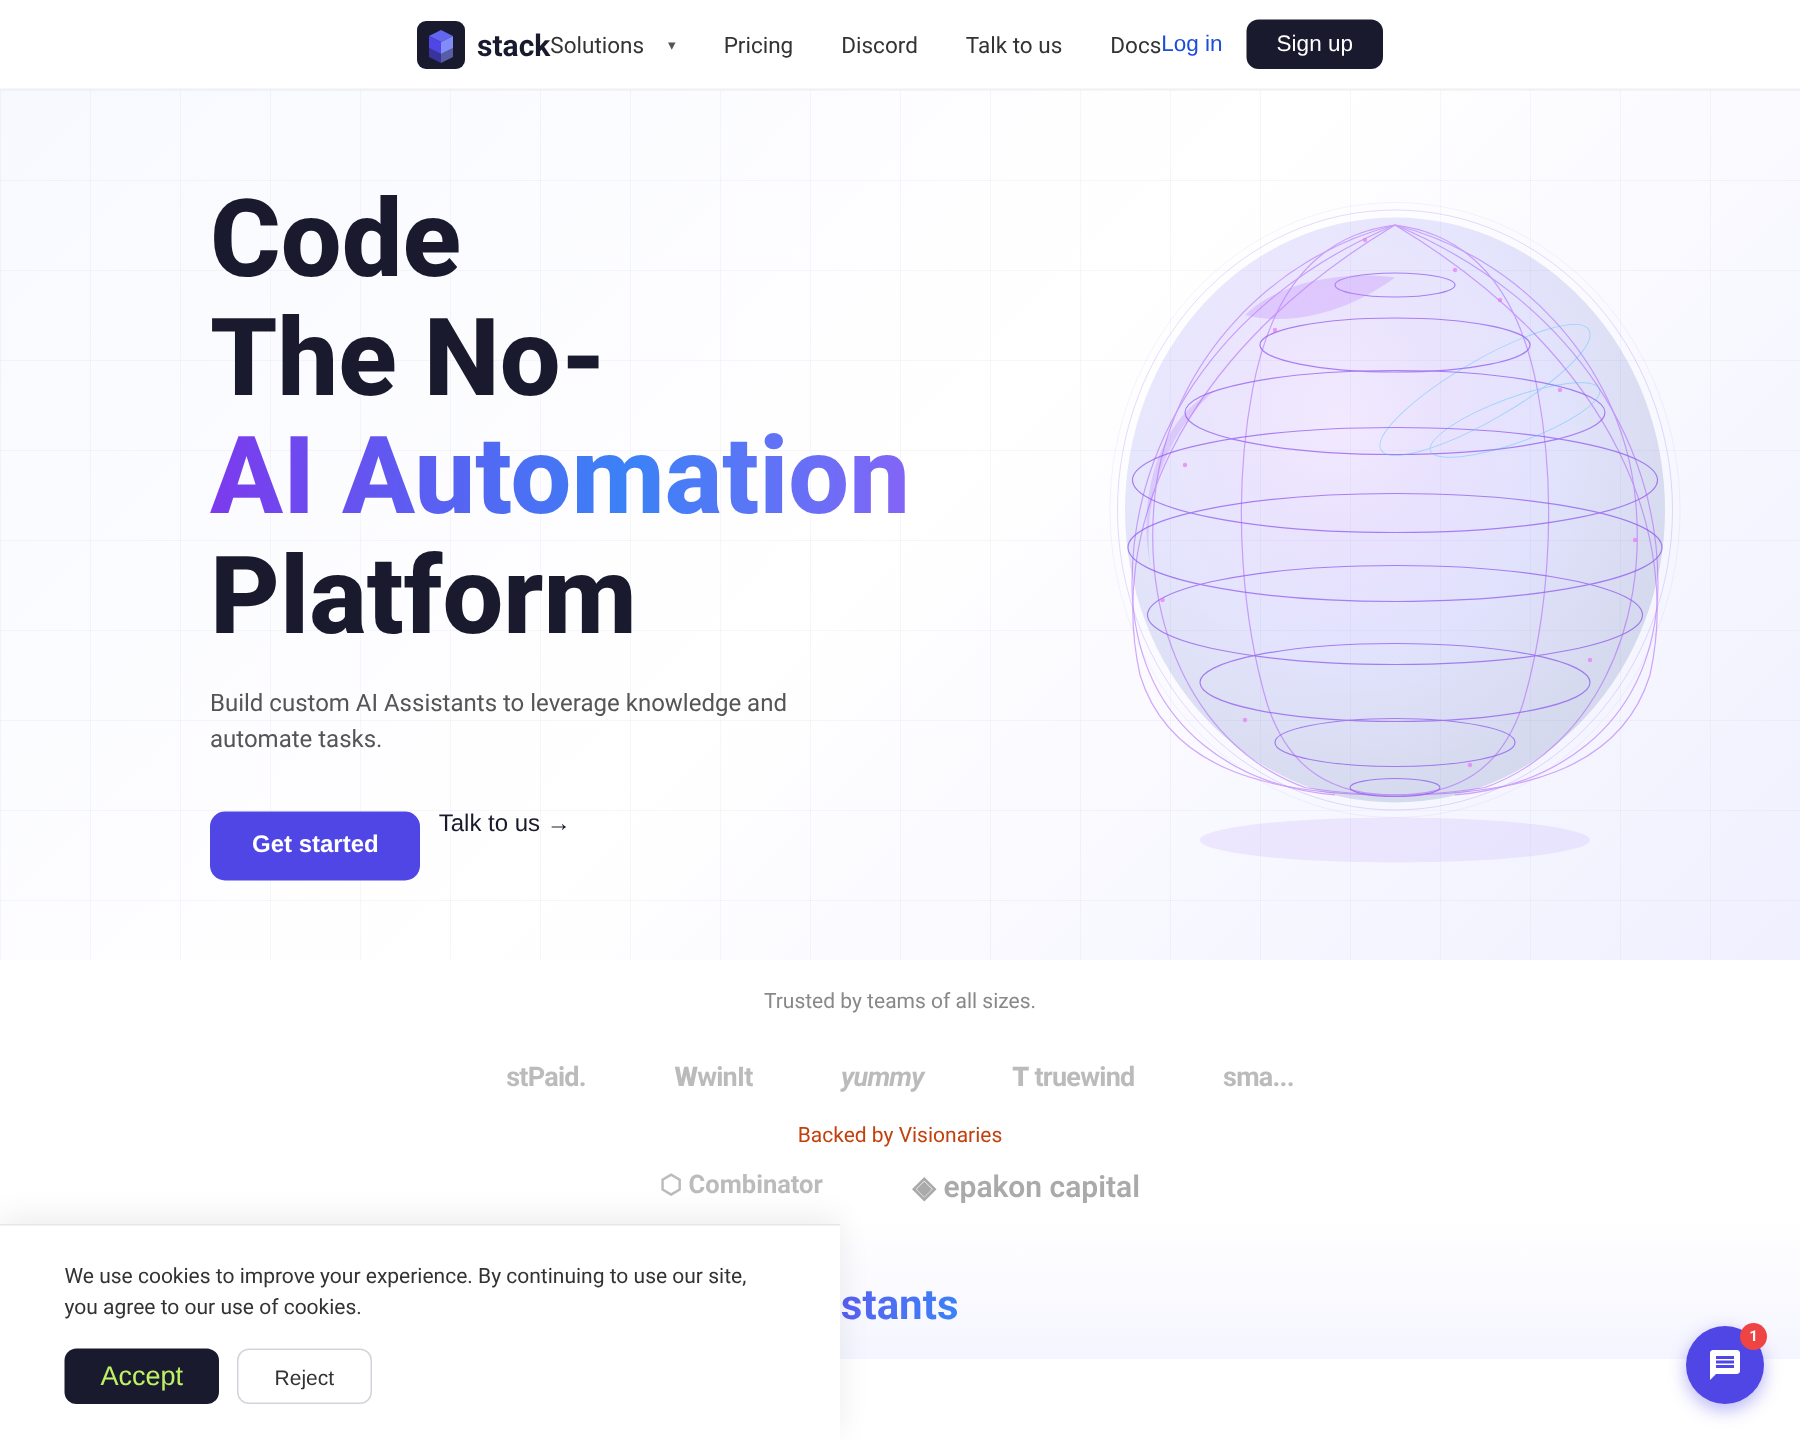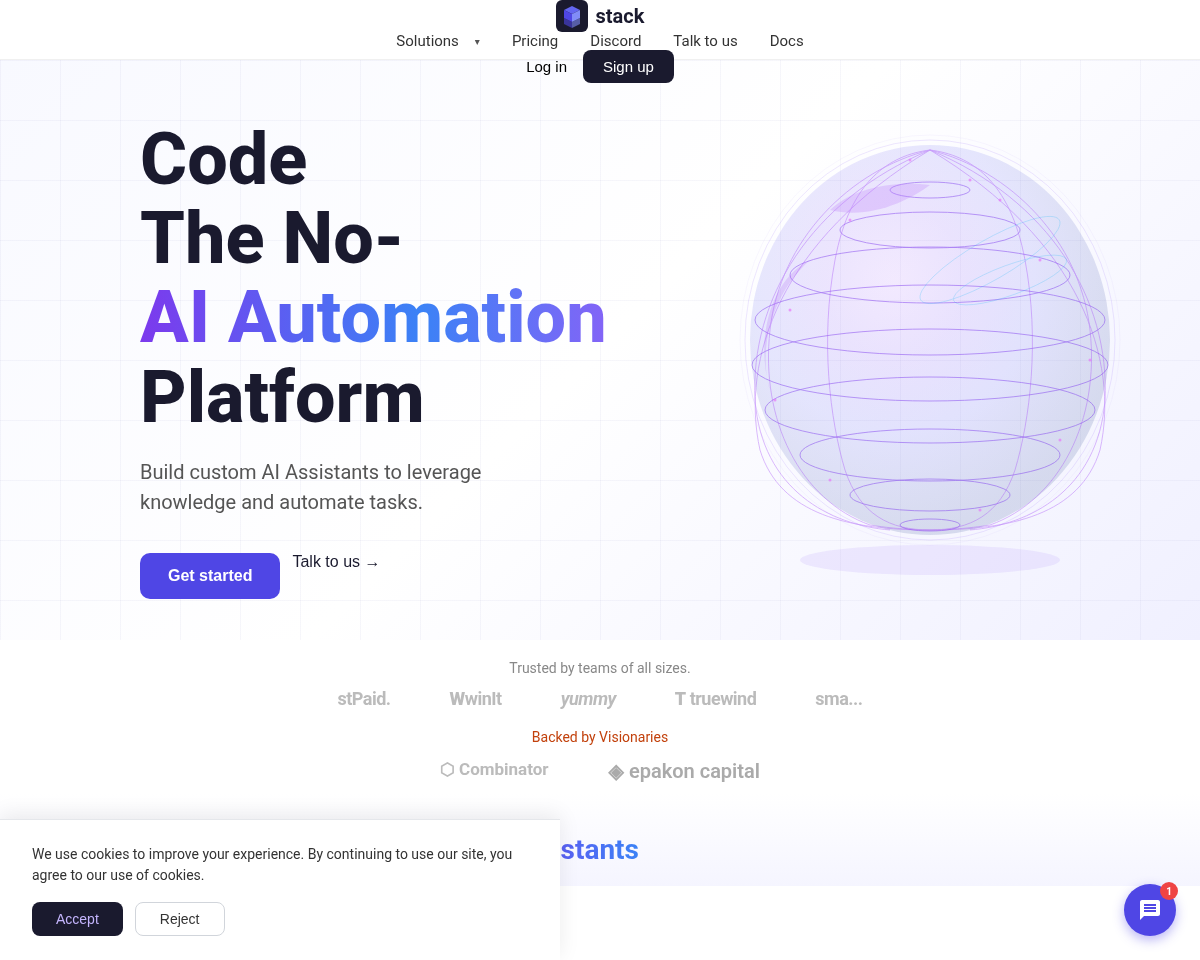--- a/index.html
+++ b/index.html
@@ -9,28 +9,27 @@
       overflow-x: hidden;
       width: 1200px;
       min-height: 960px;
       position: relative;
     }
 
     
     nav {
       display: flex;
       align-items: center;
-      justify-content: space-between;
+      justify-content: center;
       padding: 0 40px;
       height: 60px;
       background: #ffffff;
       border-bottom: 1px solid #f0f0f0;
       position: relative;
       z-index: 10;
-      flex-direction: column;
     }
     .nav-logo {
       display: flex;
       align-items: center;
       gap: 8px;
       font-weight: 700;
       font-size: 20px;
       color: #1a1a2e;
     }
     .logo-icon {
@@ -57,21 +56,21 @@
       font-size: 10px;
       color: #555;
     }
     .nav-right {
       display: flex;
       align-items: center;
       gap: 16px;
     }
     .btn-login {
       font-size: 15px;
-      color: #000000;
+      color: #1d4ed8;
       background: none;
       border: none;
       cursor: pointer;
     }
     .btn-signup {
       font-size: 15px;
       color: #ffffff;
       background: #1a1a2e;
       border: none;
       border-radius: 8px;
@@ -118,21 +117,21 @@
       font-weight: 800;
       background: linear-gradient(90deg, #7c3aed, #3b82f6, #a855f7);
       -webkit-background-clip: text;
       -webkit-text-fill-color: transparent;
       background-clip: text;
       line-height: 1.1;
     }
 
     .hero-subtitle {
       margin-top: 20px;
-      font-size: 20px;
+      font-size: 16px;
       color: #555;
       line-height: 1.5;
       max-width: 440px;
     }
 
     .hero-buttons {
       display: flex;
       align-items: flex-start;
       gap: 12px;
       margin-top: 36px;
@@ -176,21 +175,21 @@
     
     .trusted-section {
       padding: 20px 40px 10px;
       text-align: center;
       position: relative;
       z-index: 2;
     }
     .trusted-label {
       font-size: 14px;
       color: #888;
-      margin-bottom: 12px;
+      margin-bottom: 32px;
     }
     .logos-row {
       display: flex;
       align-items: center;
       justify-content: center;
       gap: 59px;
       flex-wrap: nowrap;
       overflow: hidden;
     }
     .company-logo {
@@ -229,42 +228,42 @@
     }
 
     
     .cookie-banner {
       position: fixed;
       bottom: 0;
       left: 0;
       right: 0;
       background: #ffffff;
       border-top: 1px solid #e5e7eb;
-      padding: 24px 32px;
+      padding: 24px 43px;
       z-index: 1000;
       max-width: 560px;
       box-shadow: 0 -4px 20px rgba(0,0,0,0.08);
     }
     .cookie-text {
       font-size: 14px;
       color: #333;
       line-height: 1.5;
       margin-bottom: 16px;
     }
     .cookie-buttons {
       display: flex;
       gap: 12px;
     }
     .btn-accept {
       background: #1a1a2e;
-      color: #c4b5fd;
+      color: #bef264;
       border: none;
       border-radius: 8px;
       padding: 8px 24px;
-      font-size: 14px;
+      font-size: 18px;
       cursor: pointer;
       font-weight: 500;
     }
     .btn-reject {
       background: #fff;
       color: #333;
       border: 1.5px solid #d1d5db;
       border-radius: 8px;
       padding: 8px 24px;
       font-size: 14px;

